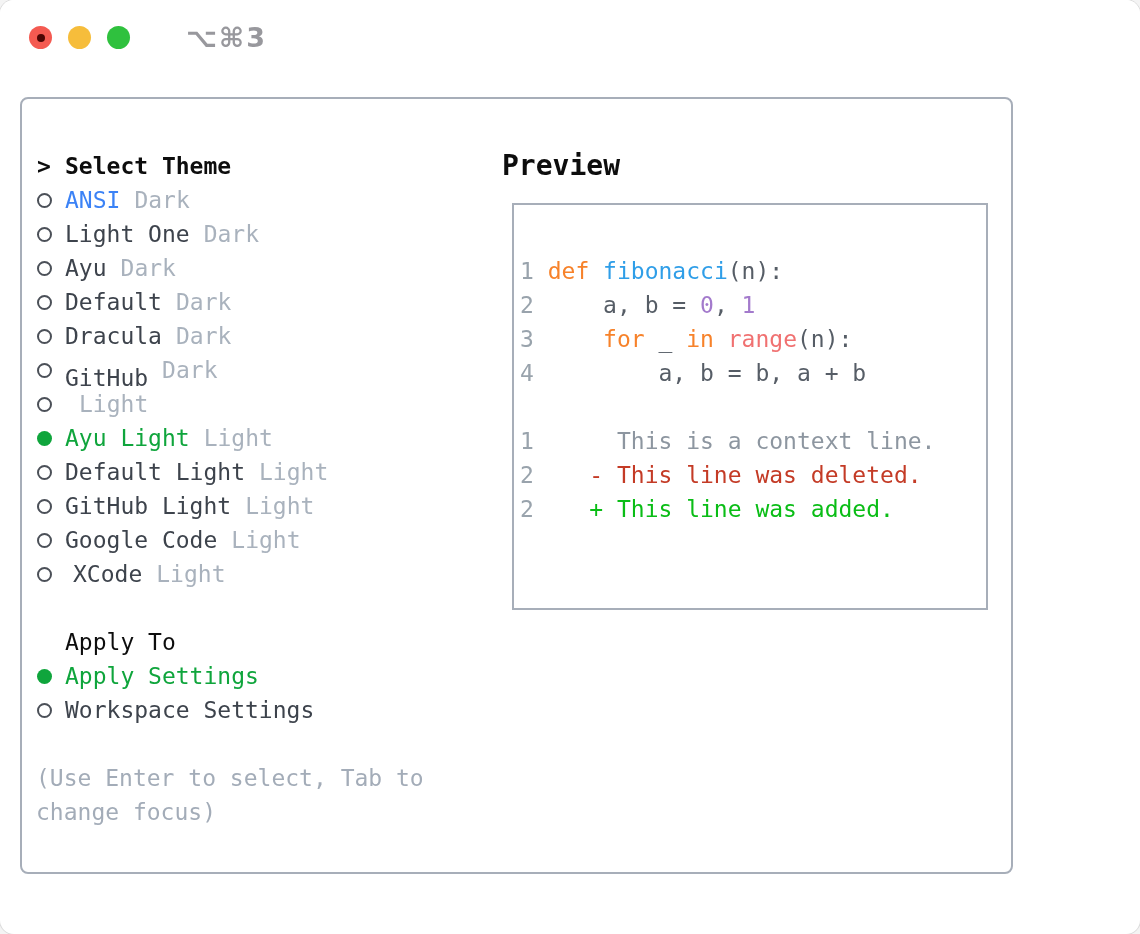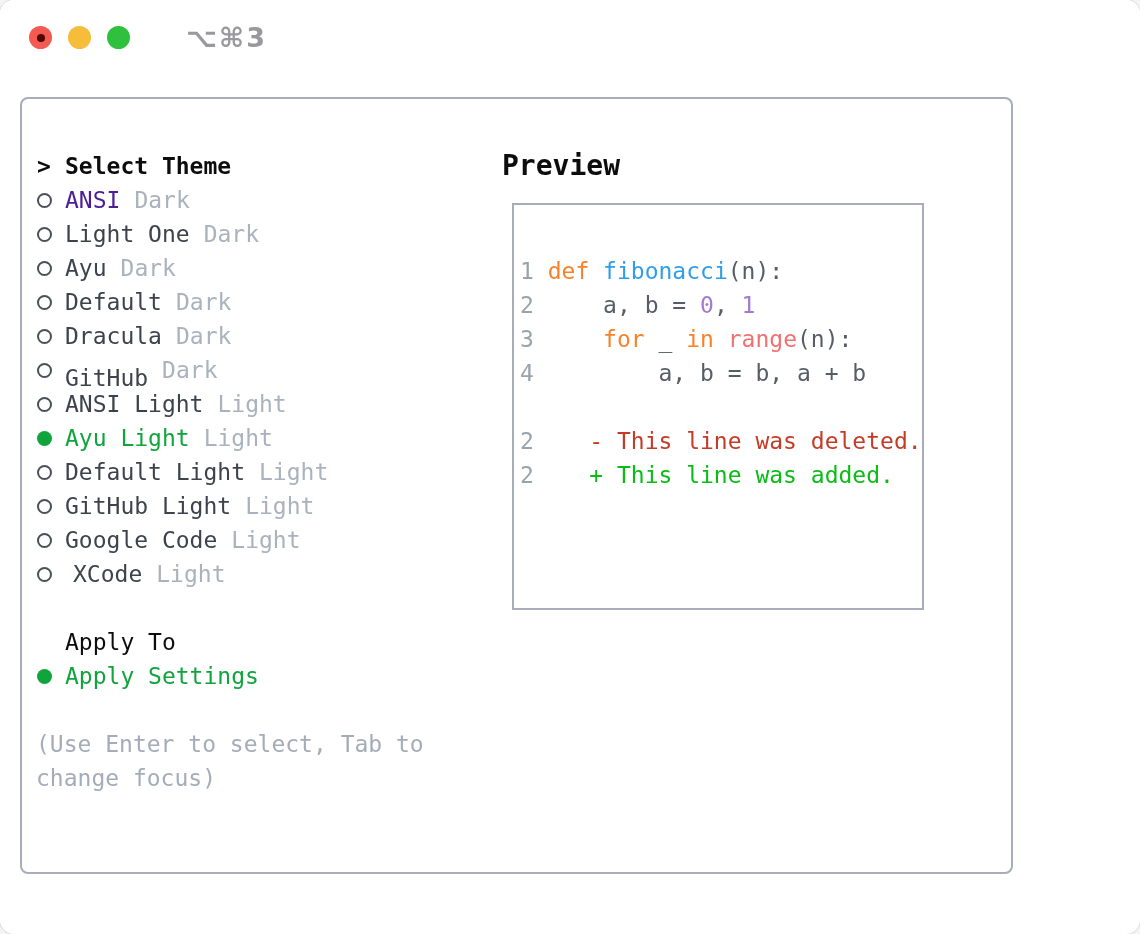--- a/index.html
+++ b/index.html
@@ -100,21 +100,21 @@
   .preview-label {
     position: absolute;
     left: 480px; top: 50px;
     font-size: 28px;
     line-height: 34px;
     font-weight: 700;
   }
   .preview-box {
     position: absolute;
     left: 490px; top: 104px;
-    width: 412px; height: 407px;
+    width: 476px; height: 407px;
     border: 2px solid #a7aeb9;
     box-sizing: border-box;
     overflow: hidden;
   }
   .code-lines {
     padding: 49px 4px 0 6px;
   }
   .code-line {
     height: 34px;
     line-height: 34px;
@@ -142,21 +142,21 @@
       <div class="row">
         <span class="lead" id="caret" style="color: rgb(13, 13, 13);">&gt;</span>
         <span class="hdr" id="select-theme-title" style="color: rgb(13, 13, 13);">Select Theme</span>
       </div>
 
       <div id="theme-list">
           <div class="row">
             <span class="lead">
               <span class="circle" style="border: 2px solid rgb(75, 80, 88);"></span>
             </span>
-            <span style="color: #4c1d95;">ANSI</span>
+            <span style="color: #3b82f6;">ANSI</span>
             <span class="tag" style="color: rgb(169, 178, 189);">Dark</span>
           </div>
           <div class="row">
             <span class="lead">
               <span class="circle" style="border: 2px solid rgb(75, 80, 88);"></span>
             </span>
             <span style="color: rgb(61, 67, 76);">Light One</span>
             <span class="tag" style="color: rgb(169, 178, 189);">Dark</span>
           </div>
           <div class="row">
@@ -184,21 +184,20 @@
             <span class="lead">
               <span class="circle" style="border: 2px solid rgb(75, 80, 88);"></span>
             </span>
             <span style="color: rgb(61, 67, 76); margin-top: 16px;">GitHub</span>
             <span class="tag" style="color: rgb(169, 178, 189);">Dark</span>
           </div>
           <div class="row">
             <span class="lead">
               <span class="circle" style="border: 2px solid rgb(75, 80, 88);"></span>
             </span>
-            <span style="color: rgb(61, 67, 76);">ANSI Light</span>
             <span class="tag" style="color: rgb(169, 178, 189);">Light</span>
           </div>
           <div class="row">
             <span class="lead">
               <span class="circle" style="background: rgb(15, 165, 60);"></span>
             </span>
             <span style="color: rgb(15, 165, 60);">Ayu Light</span>
             <span class="tag" style="color: rgb(169, 178, 189);">Light</span>
           </div>
           <div class="row">
@@ -237,34 +236,41 @@
         <span class="lead"></span>
         <span id="apply-title" style="color: rgb(13, 13, 13);">Apply To</span>
       </div>
 
       <div id="apply-list">
           <div class="row">
             <span class="lead">
               <span class="circle" style="background: rgb(15, 165, 60);"></span>
             </span>
             <span style="color: rgb(15, 165, 60);">Apply Settings</span>
+          </div>
+          <div class="row">
+            <span class="lead">
+              <span class="circle" style="border: 2px solid rgb(75, 80, 88);"></span>
+            </span>
+            <span style="color: rgb(61, 67, 76);">Workspace Settings</span>
           </div>
         </div>
 
       <div class="hint" id="hint" style="color: rgb(163, 172, 184);">(Use Enter to select, Tab to change focus)</div>
     </div>
 
     <div class="preview-label" id="preview-title" style="color: rgb(13, 13, 13);">Preview</div>
 
     <div class="preview-box">
       <div class="code-lines" id="code-lines">
           <div class="code-line"><span style="color: rgb(153, 163, 172);">1 </span><span style="color: rgb(247, 130, 42);">def</span><span style="color: rgb(86, 93, 102);"> </span><span style="color: rgb(47, 158, 232);">fibonacci</span><span style="color: rgb(86, 93, 102);">(n):</span></div>
           <div class="code-line"><span style="color: rgb(153, 163, 172);">2 </span><span style="color: rgb(86, 93, 102);">    a, b = </span><span style="color: rgb(163, 122, 204);">0</span><span style="color: rgb(86, 93, 102);">, </span><span style="color: rgb(163, 122, 204);">1</span></div>
           <div class="code-line"><span style="color: rgb(153, 163, 172);">3 </span><span style="color: rgb(86, 93, 102);">    </span><span style="color: rgb(247, 130, 42);">for</span><span style="color: rgb(86, 93, 102);"> _ </span><span style="color: rgb(247, 130, 42);">in</span><span style="color: rgb(86, 93, 102);"> </span><span style="color: rgb(240, 113, 113);">range</span><span style="color: rgb(86, 93, 102);">(n):</span></div>
           <div class="code-line"><span style="color: rgb(153, 163, 172);">4 </span><span style="color: rgb(86, 93, 102);">        a, b = b, a + b</span></div>
           <div class="code-line"></div>
+          <div class="code-line"><span style="color: rgb(153, 163, 172);">1 </span><span style="color: rgb(141, 150, 160);">     This is a context line.</span></div>
           <div class="code-line"><span style="color: rgb(153, 163, 172);">2 </span><span style="color: rgb(86, 93, 102);">   </span><span style="color: rgb(196, 59, 38);">- This line was deleted.</span></div>
           <div class="code-line"><span style="color: rgb(153, 163, 172);">2 </span><span style="color: rgb(86, 93, 102);">   </span><span style="color: rgb(10, 189, 22);">+ This line was added.</span></div>
         </div>
     </div>
 
   </div>
 </div>
 
 </body></html>

